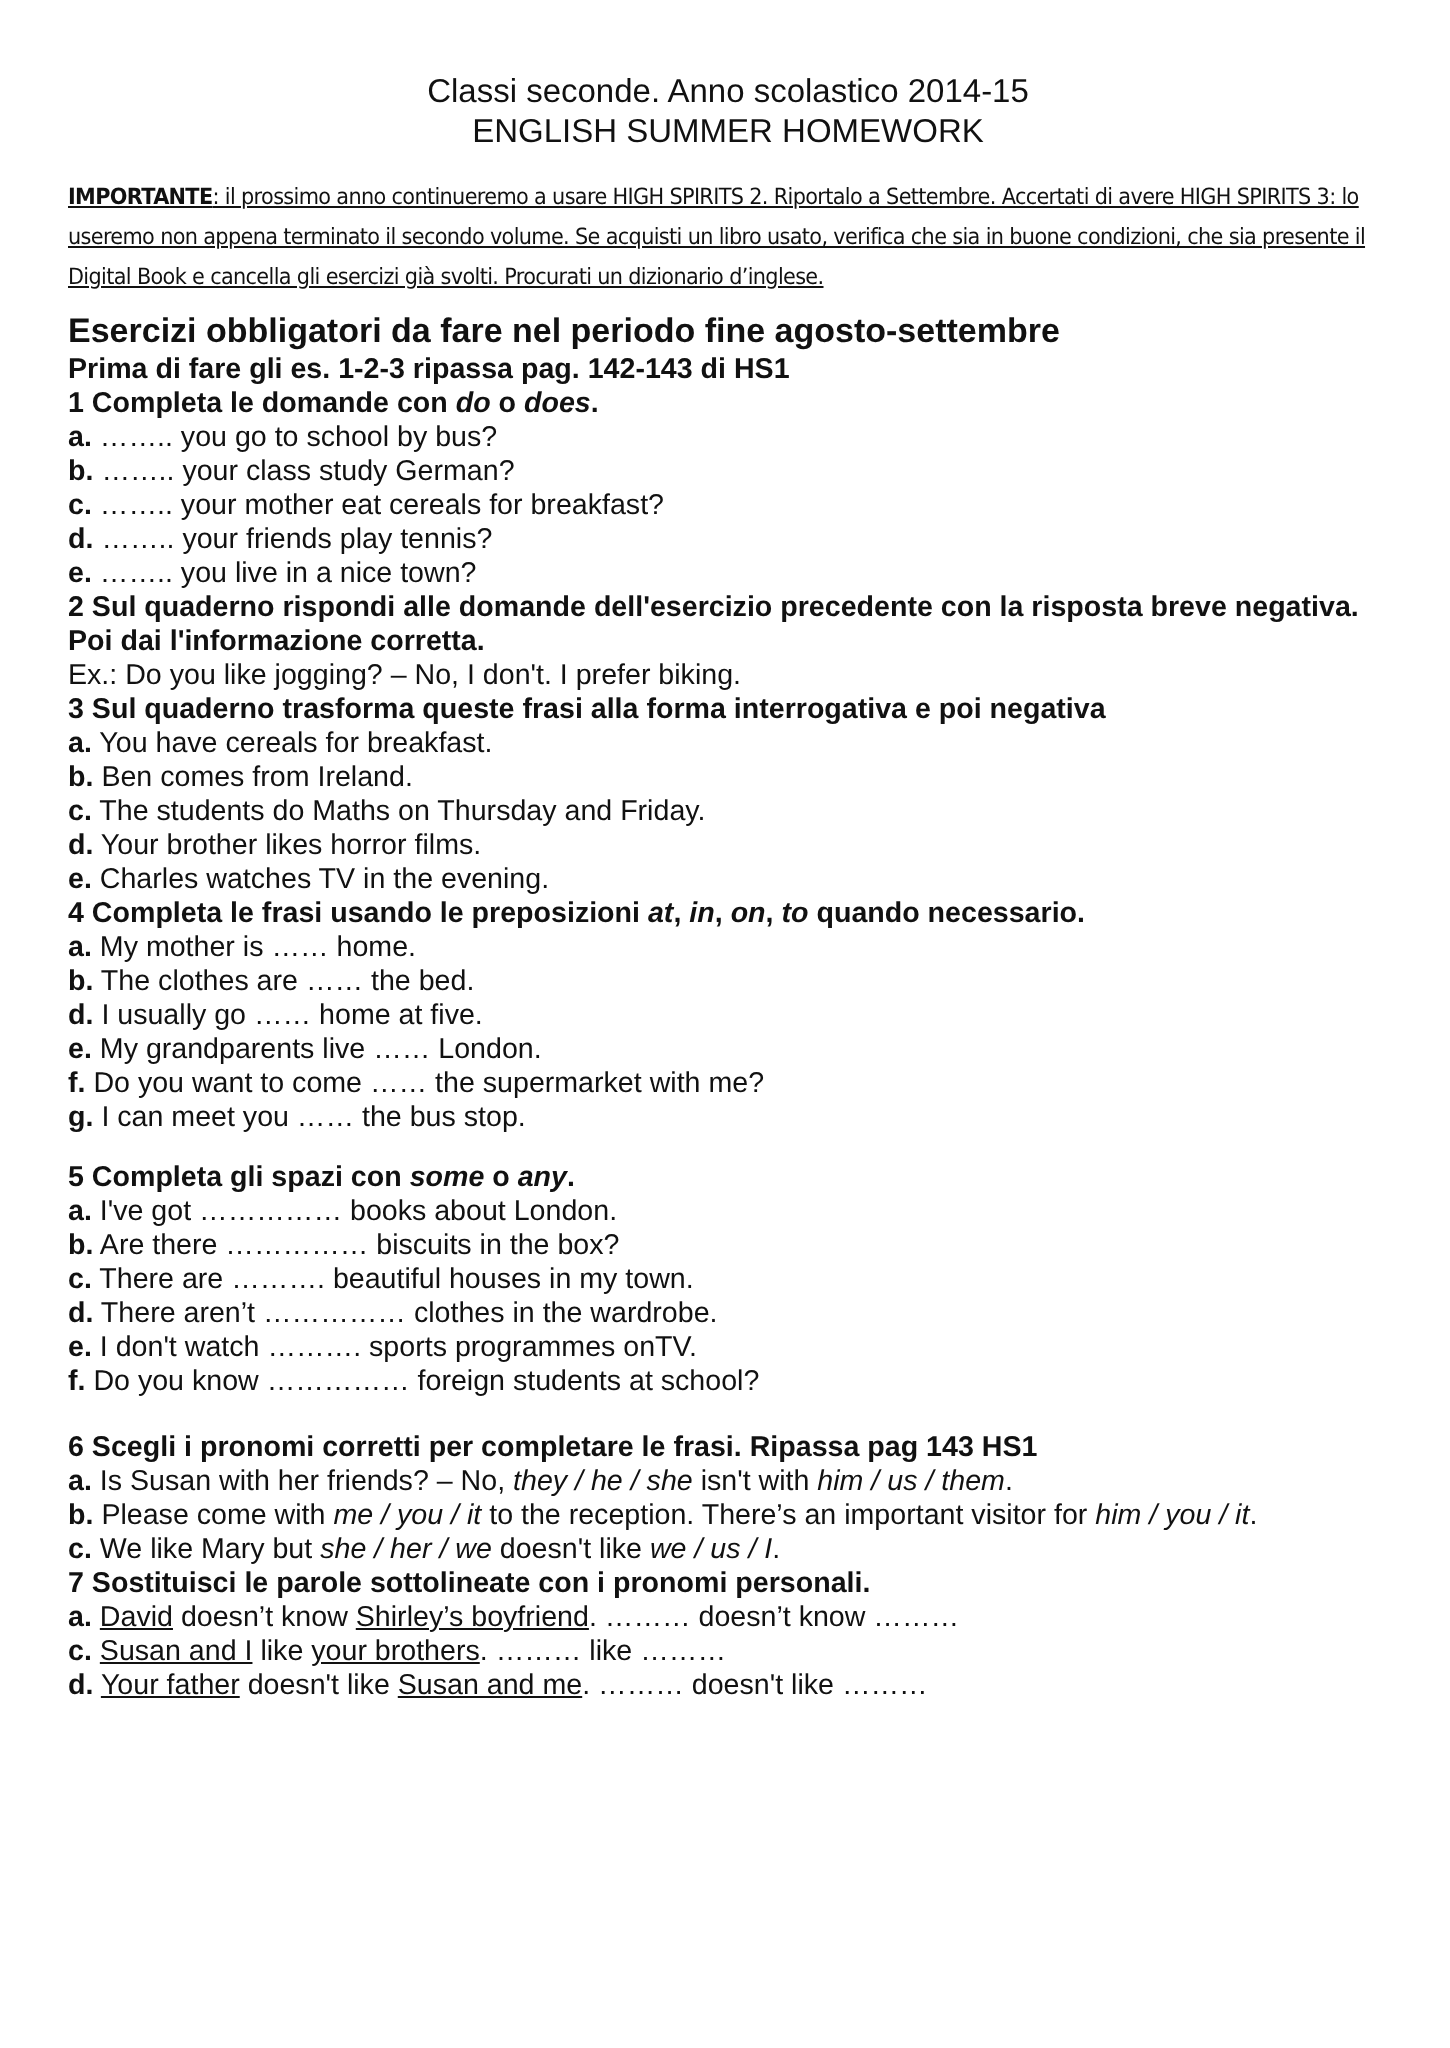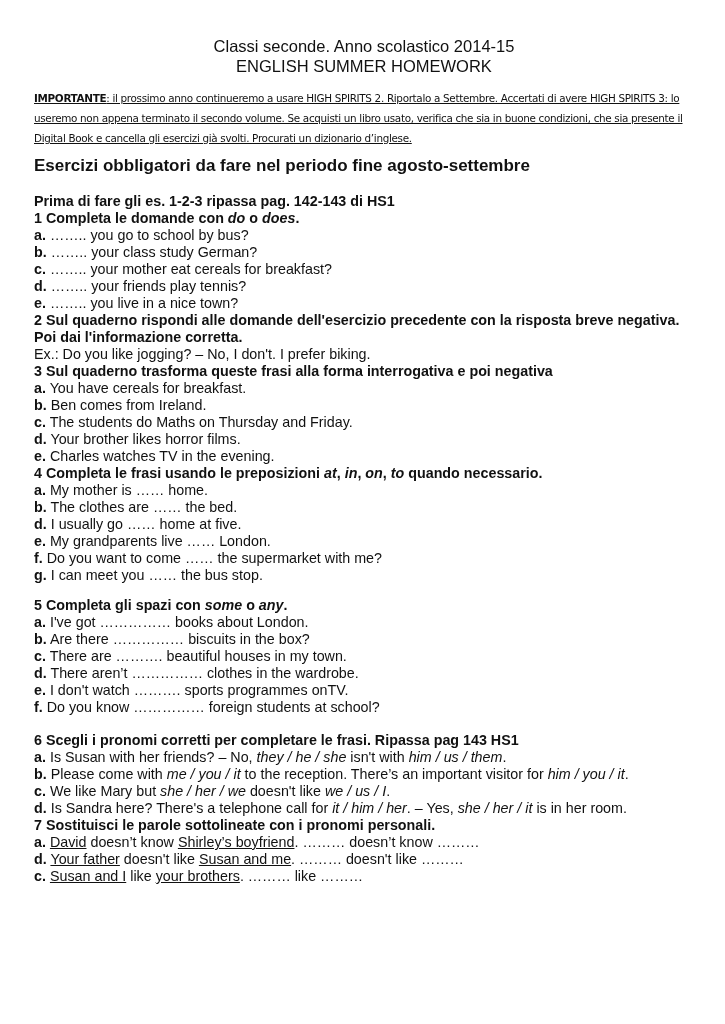--- a/index.html
+++ b/index.html
@@ -3,21 +3,21 @@
 <meta charset="utf-8">
 <style>
   html, body { margin: 0; padding: 0; background: #ffffff; }
   body { width: 725px; height: 1024px; position: relative; overflow: hidden; color: #111; }
   .page { position: absolute; left: 34px; top: 36px; width: 660px; font-family: "Liberation Sans", sans-serif; }
   .title { text-align: center; font-weight: normal; font-size: 16.5px; line-height: 20px; }
   .title-line { display: block; }
   .important { margin-top: 13px; font-family: "DejaVu Sans", sans-serif; font-size: 11.2px; line-height: 20px; text-decoration: underline; letter-spacing: -0.35px; transform: scaleX(0.93); transform-origin: left top; width: 712px; }
   .important b { font-weight: bold; }
   .section-title { margin-top: 6px; font-weight: bold; font-size: 17px; line-height: 22px; }
-  .pre-note { margin-top: 16px; font-weight: bold; font-size: 14.3px; line-height: 17px; }
+  .pre-note { margin-top: 0; font-weight: bold; font-size: 14.3px; line-height: 17px; }
   .exercise { font-size: 14.3px; line-height: 17px; }
   .ex-head { font-weight: bold; }
   .item { display: block; white-space: nowrap; }
   .letter { font-weight: bold; }
   i { font-style: italic; }
   u { text-decoration: underline; }
   .ex6 { margin-top: 16px; }
 </style>
 </head>
 <body>
@@ -76,23 +76,22 @@
     <span class="item"><span class="letter">d.</span><span> There aren’t …………… clothes in the wardrobe.</span></span>
     <span class="item"><span class="letter">e.</span><span> I don't watch ………. sports programmes onTV.</span></span>
     <span class="item"><span class="letter">f.</span><span> Do you know …………… foreign students at school?</span></span>
   </div>
 
   <div class="exercise ex6">
     <div class="ex-head">6 Scegli i pronomi corretti per completare le frasi.  Ripassa pag 143 HS1</div>
     <span class="item"><span class="letter">a.</span><span> Is Susan with her friends? – No, </span><i>they / he / she</i><span> isn't with </span><i>him / us / them</i><span>.</span></span>
     <span class="item"><span class="letter">b.</span><span> Please come with </span><i>me / you / it</i><span> to the reception. There’s an important visitor for </span><i>him / you / it</i><span>.</span></span>
     <span class="item"><span class="letter">c.</span><span> We like Mary but </span><i>she / her / we</i><span> doesn't like </span><i>we / us / I</i><span>.</span></span>
-    <span class="item"><span class="letter">d.</span><span> Is Sandra here? There's a telephone call for </span><i>it / him / her</i><span>. – Yes, </span><i>she / her / it</i><span> is in her room.</span></span>
   </div>
 
   <div class="exercise">
     <div class="ex-head">7 Sostituisci le parole sottolineate con i pronomi personali.</div>
     <span class="item"><span class="letter">a.</span> <u>David</u><span> doesn’t know </span><u>Shirley’s boyfriend</u><span>. ……… doesn’t know ………</span></span>
+    <span class="item"><span class="letter">c.</span> <u>Susan and I</u><span> like </span><u>your brothers</u><span>. ……… like ………</span></span>
     <span class="item"><span class="letter">d.</span> <u>Your father</u><span> doesn't like </span><u>Susan and me</u><span>. ……… doesn't like ………</span></span>
-    <span class="item"><span class="letter">c.</span> <u>Susan and I</u><span> like </span><u>your brothers</u><span>. ……… like ………</span></span>
   </div>
 
 </div>
 
 </body></html>

